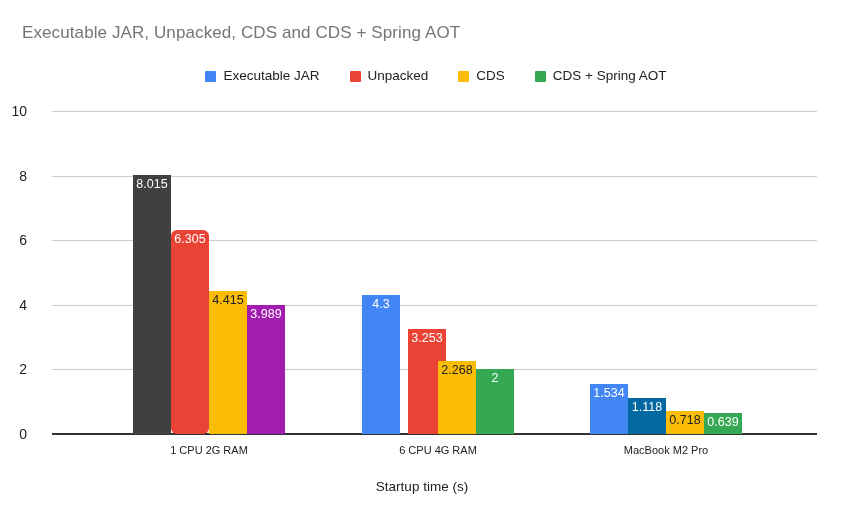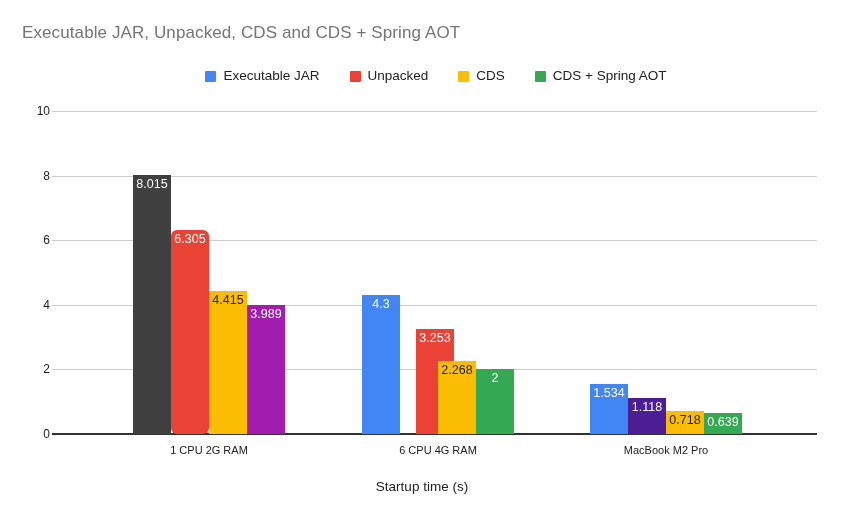--- a/index.html
+++ b/index.html
@@ -74,23 +74,23 @@
     position: absolute;
     left: 0;
     width: 100%;
     height: 2px;
     bottom: -1px;
     background: #333333;
   }
   .ytick {
     position: absolute;
     right: 100%;
-    margin-right: 2px;
+    margin-right: 25px;
     transform: translateY(-50%);
-    font-size: 12px;
+    font-size: 14px;
     color: #222222;
     white-space: nowrap;
   }
   
   .bar {
     position: absolute;
     bottom: 0;
     width: 38px;
   }
   .bar-value {
@@ -172,33 +172,33 @@
       </div>
       <div class="bar" style="left: 157px; height: 142.605px; background: rgb(251, 188, 4);">
         <div class="bar-value dark">4.415</div>
       </div>
       <div class="bar" style="left: 195px; height: 128.845px; background: #a21caf;">
         <div class="bar-value light">3.989</div>
       </div>
       <div class="bar" style="left: 310px; height: 138.89px; background: rgb(66, 133, 244);">
         <div class="bar-value light">4.3</div>
       </div>
-      <div class="bar" style="left: 364px; height: 105.072px; background: rgb(234, 67, 53); margin-top: 12px;">
+      <div class="bar" style="left: 356px; height: 105.072px; background: rgb(234, 67, 53); margin-top: 12px;">
         <div class="bar-value light">3.253</div>
       </div>
       <div class="bar" style="left: 386px; height: 73.2564px; background: rgb(251, 188, 4);">
         <div class="bar-value dark">2.268</div>
       </div>
       <div class="bar" style="left: 424px; height: 64.6px; background: rgb(52, 168, 83);">
         <div class="bar-value light">2</div>
       </div>
       <div class="bar" style="left: 538px; height: 49.5482px; background: rgb(66, 133, 244);">
         <div class="bar-value light">1.534</div>
       </div>
-      <div class="bar" style="left: 576px; height: 36.1114px; background: #4c1d95;">
+      <div class="bar" style="left: 576px; height: 36.1114px; background: #0369a1;">
         <div class="bar-value light">1.118</div>
       </div>
       <div class="bar" style="left: 614px; height: 23.1914px; background: rgb(251, 188, 4);">
         <div class="bar-value dark">0.718</div>
       </div>
       <div class="bar" style="left: 652px; height: 20.6397px; background: rgb(52, 168, 83);">
         <div class="bar-value light">0.639</div>
       </div>
     </div>
 

